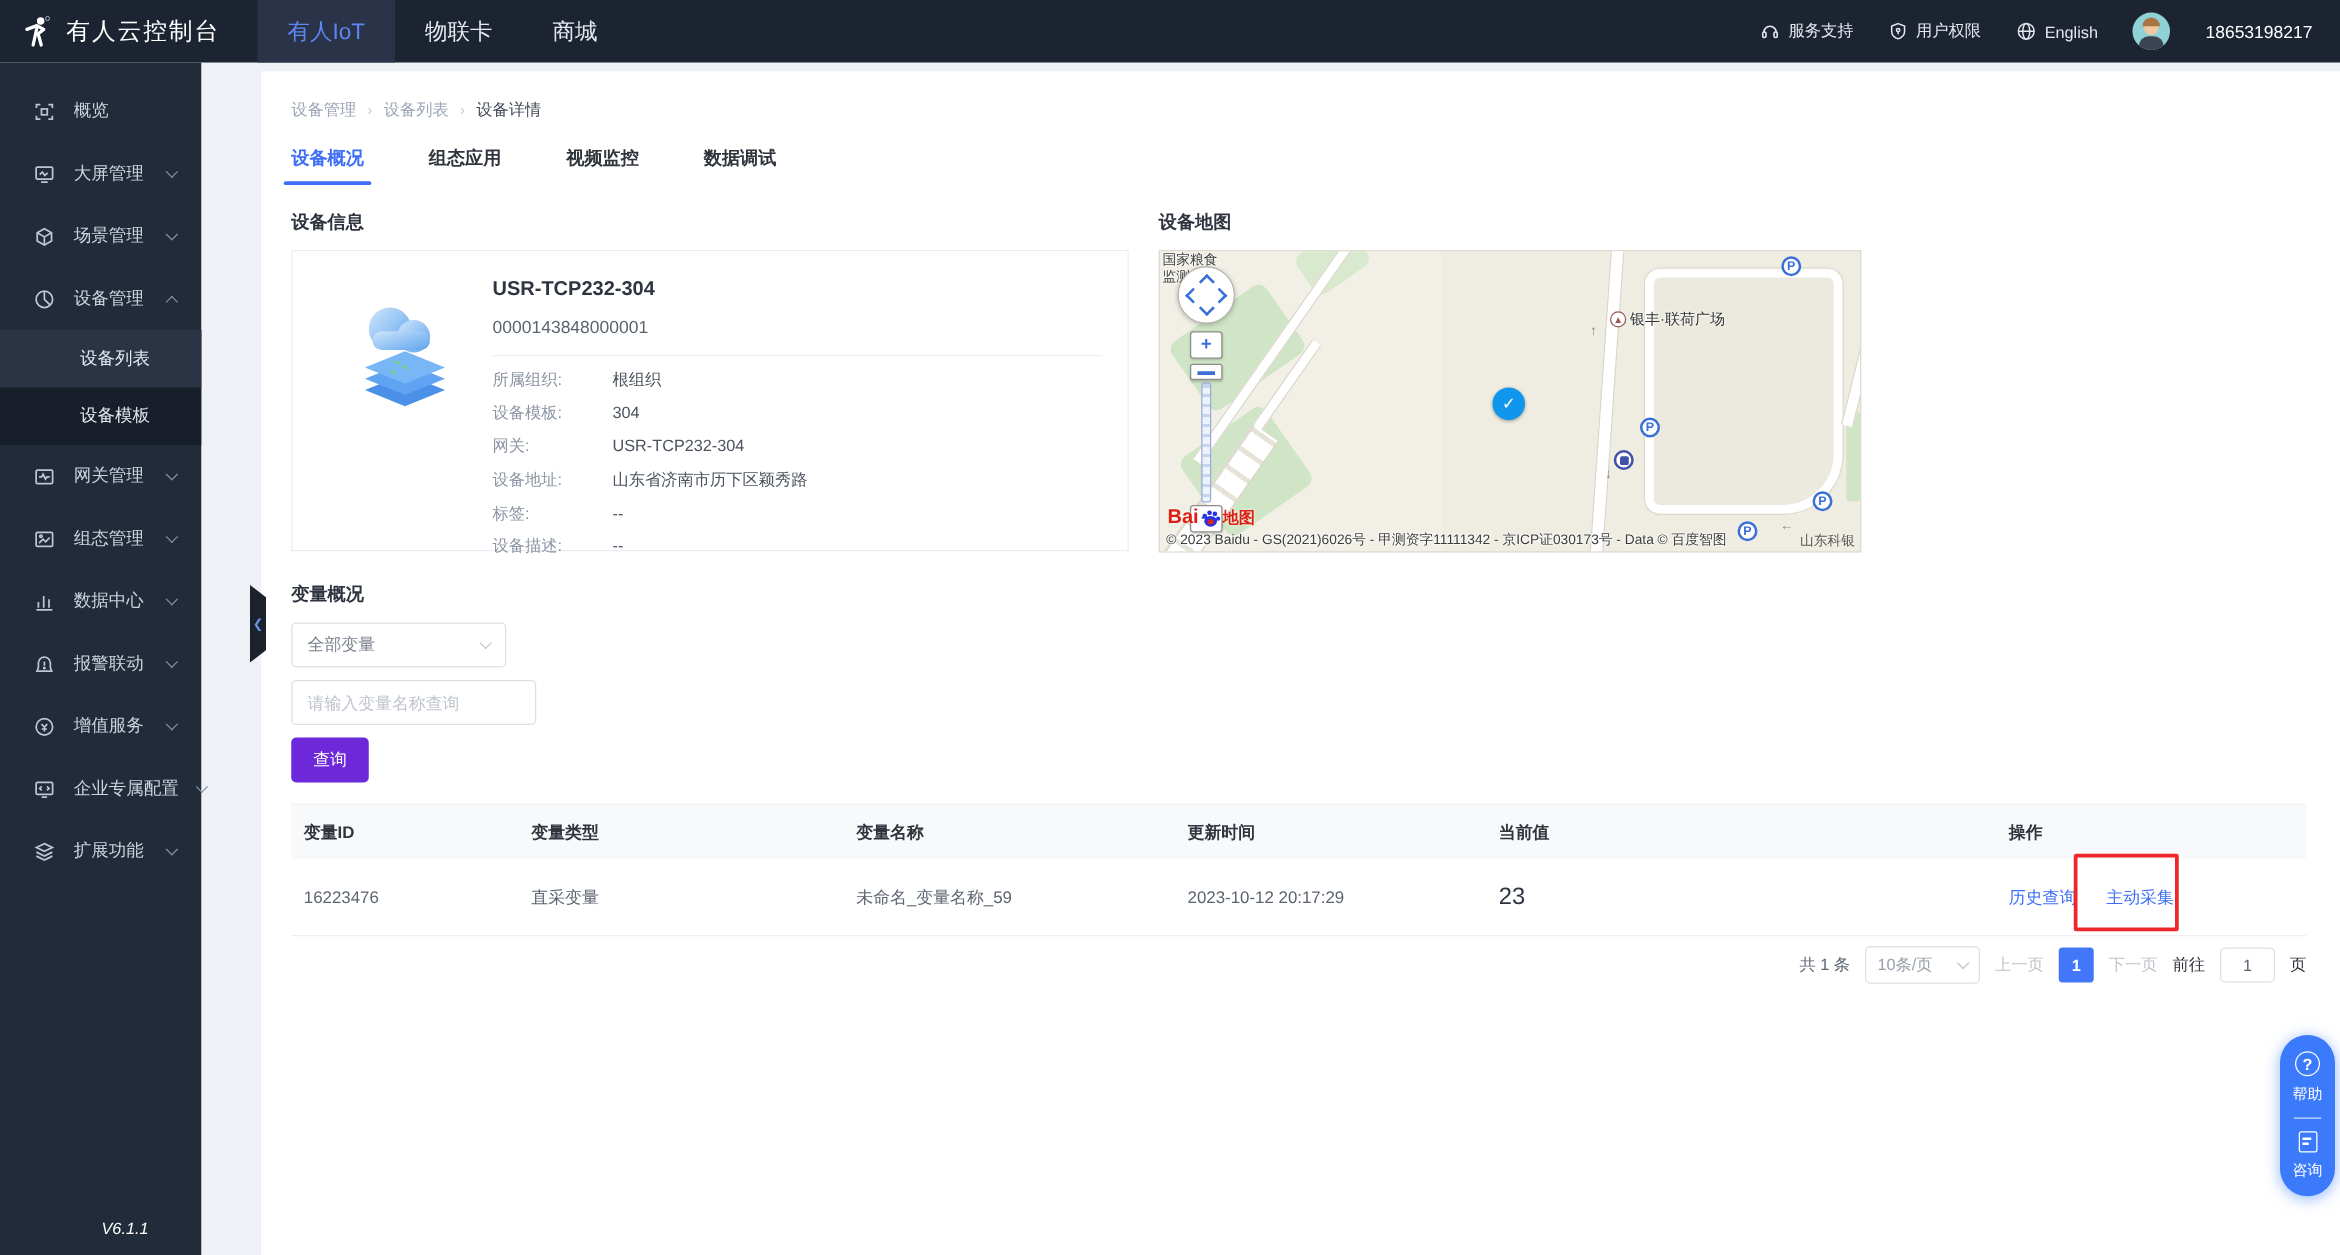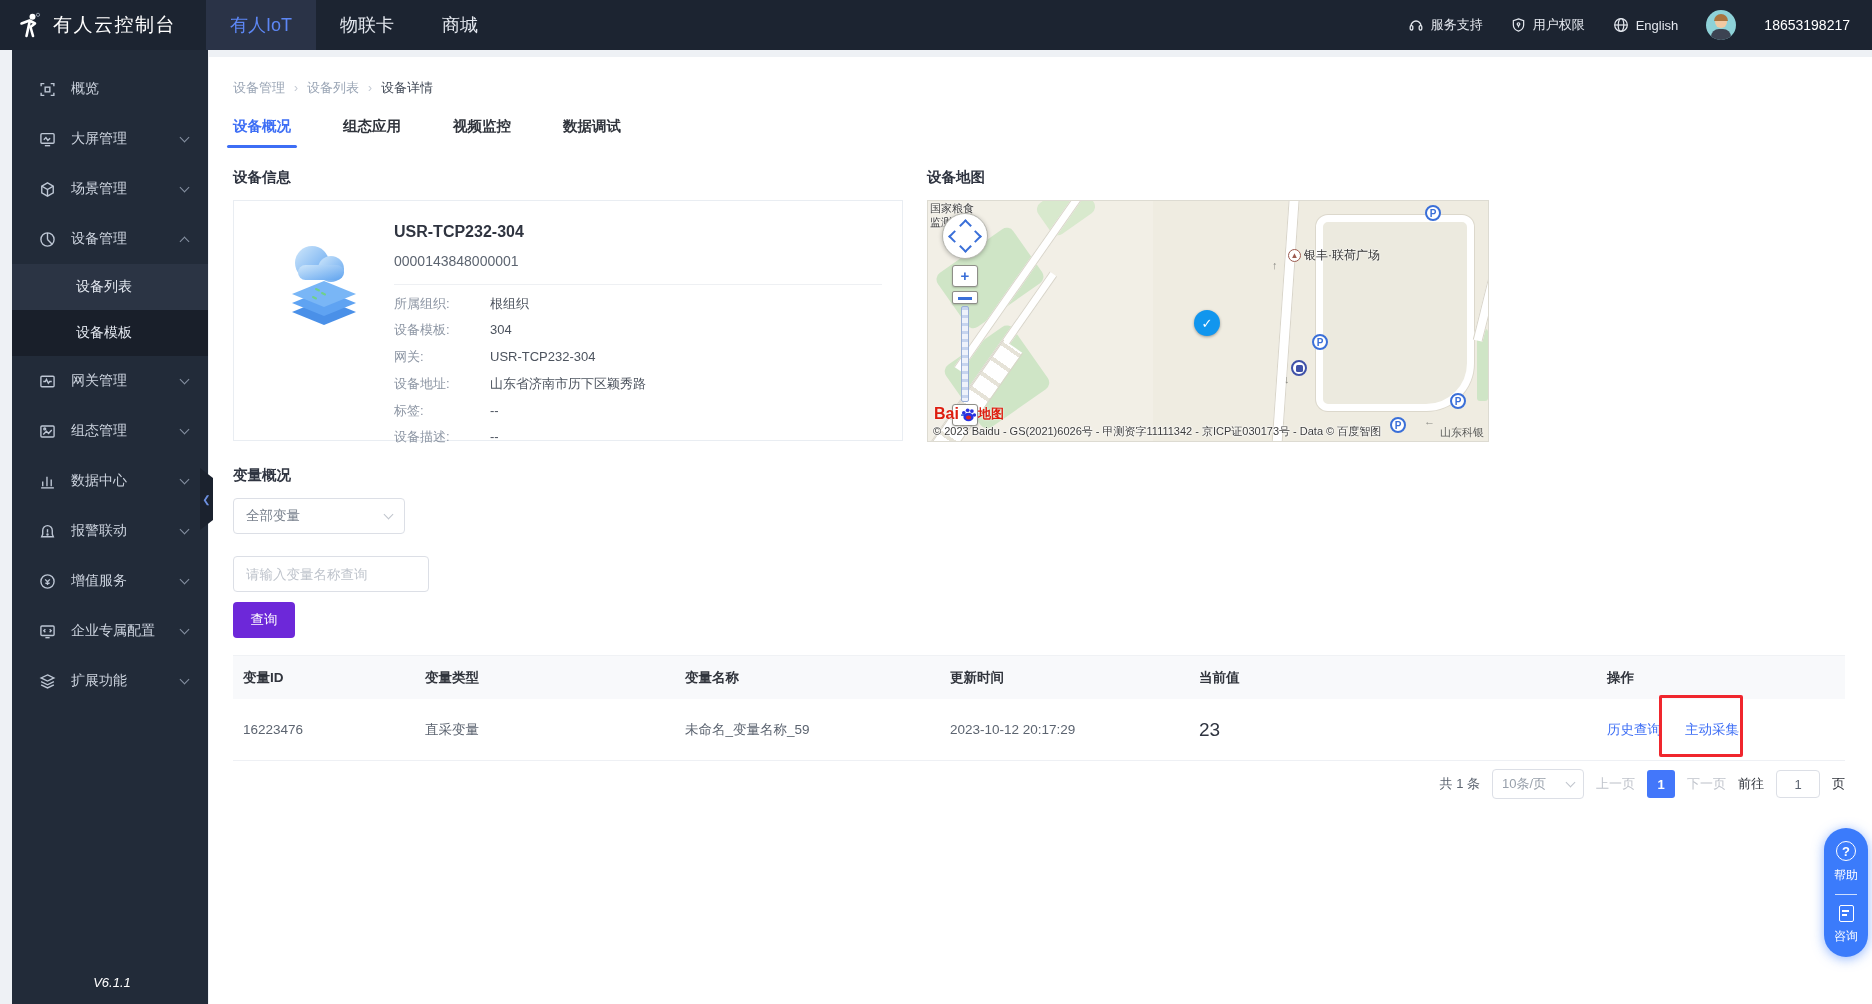--- a/index.html
+++ b/index.html
@@ -16,21 +16,21 @@
   .top-tab.active { background:#2a3347; color:#5d87f5; }
   .top-right { margin-left:auto; display:flex; align-items:center; gap:28px; padding-right:22px; color:#e4e8ef; font-size:13px; }
   .top-link { display:flex; gap:7px; align-items:center; cursor:pointer; }
   .avatar { width:30px; height:30px; border-radius:50%; background:#8ed2d8; position:relative; overflow:hidden; flex:none; cursor:pointer; }
   .avatar .head { position:absolute; left:9px; top:6px; width:12px; height:12px; border-radius:50%; background:#f0c9a2; }
   .avatar .hair { position:absolute; left:8px; top:4px; width:14px; height:7px; border-radius:7px 7px 0 0; background:#a9743f; }
   .avatar .body { position:absolute; left:5px; top:19px; width:20px; height:12px; border-radius:8px 8px 0 0; background:#3c4352; }
   .phone { font-size:14px; color:#fff; cursor:pointer; }
 
   
-  .sidebar { position:absolute; top:50px; left:12px; bottom:0; width:196px; background:#222b39; z-index:30; }
+  .sidebar { position:absolute; top:50px; left:0; bottom:0; width:161px; background:#222b39; z-index:30; }
   .side-item { height:50px; display:flex; align-items:center; padding:0 20px 0 26px; color:#ccd3de; font-size:14px; cursor:pointer; gap:15px; }
   .side-item .s-label { flex:1; white-space:nowrap; }
   .s-icon { width:18px; height:18px; display:flex; align-items:center; justify-content:center; color:#bdc6d4; flex:none; }
   .chev { width:7px; height:7px; border-right:1.4px solid #8792a3; border-bottom:1.4px solid #8792a3; transform:rotate(45deg); margin-top:-3px; flex:none; }
   .chev.up { transform:rotate(-135deg); margin-top:4px; }
   .submenu { background:#191f2a; }
   .sub-item { height:46px; display:flex; align-items:center; padding-left:64px; color:#e3e8f0; font-size:14px; cursor:pointer; }
   .sub-item.selected { background:#2b3444; }
   .version { position:absolute; bottom:14px; left:0; width:200px; text-align:center; color:#ffffff; font-size:13px;font-style:italic; }
   .collapse-handle { position:absolute; left:200px; top:468px; width:13px; height:62px; background:#1b222e; clip-path:polygon(0 0,100% 16%,100% 84%,0 100%); display:flex; align-items:center; justify-content:center; color:#6d90e0; font-size:10px; cursor:pointer; z-index:35; }
@@ -95,21 +95,21 @@
   .bd-logo { position:absolute; left:6px; bottom:18px; display:flex; align-items:flex-end; }
   .bd-bai { color:#dd1e10; font-size:16px; font-weight:700; text-shadow:0 0 2px #fff; }
   .bd-paw { width:17px; height:17px; margin:0 1px; }
   .bd-map { color:#dd1e10; font-size:13px; font-weight:700; text-shadow:0 0 2px #fff; }
 
   
   .vars { margin-top:24px; }
   .filters { display:flex; gap:10px; margin:13px 0 17px;flex-direction:column; }
   .fake-select { width:172px; height:36px; border:1px solid #dcdfe6; border-radius:4px; display:flex; align-items:center; justify-content:space-between; padding:0 12px; color:#79818d; font-size:13.5px; background:#fff; cursor:pointer; }
   .fs-chev { width:7px; height:7px; border-right:1.4px solid #bfc4cc; border-bottom:1.4px solid #bfc4cc; transform:rotate(45deg); margin-top:-3px; }
-  .search-input { width:196px; height:36px; border:1px solid #dcdfe6; border-radius:4px; padding:0 12px; font-size:13.5px; color:#000000; outline:none;margin-top:12px; }
+  .search-input { width:196px; height:36px; border:1px solid #dcdfe6; border-radius:4px; padding:0 12px; font-size:13.5px; color:#000000; outline:none; }
   .search-input::placeholder { color:#bfc4cc; }
   .query-btn { width:62px; height:36px; background:#6d28d9; color:#fff; border:none; border-radius:4px; font-size:13.5px; cursor:pointer; }
 
   .t-head,.t-row { display:grid; grid-template-columns:182px 260px 265px 249px 408px 1fr; align-items:center; }
   .t-head { background:#f8f9fb; height:44px; border-top:1px solid #f0f2f5; font-size:13.5px; color:#30343c; font-weight:700; }
   .t-head > div,.t-row > div { padding-left:10px; }
   .t-row { height:62px; border-bottom:1px solid #eef0f4; font-size:13.5px; color:#5c6470; position:relative; }
   .cell-value { font-size:19px; color:#2f3440; }
   .actions { display:flex; gap:24px; position:relative; }
   .link { color:#3d6ef5; cursor:pointer; white-space:nowrap; }

